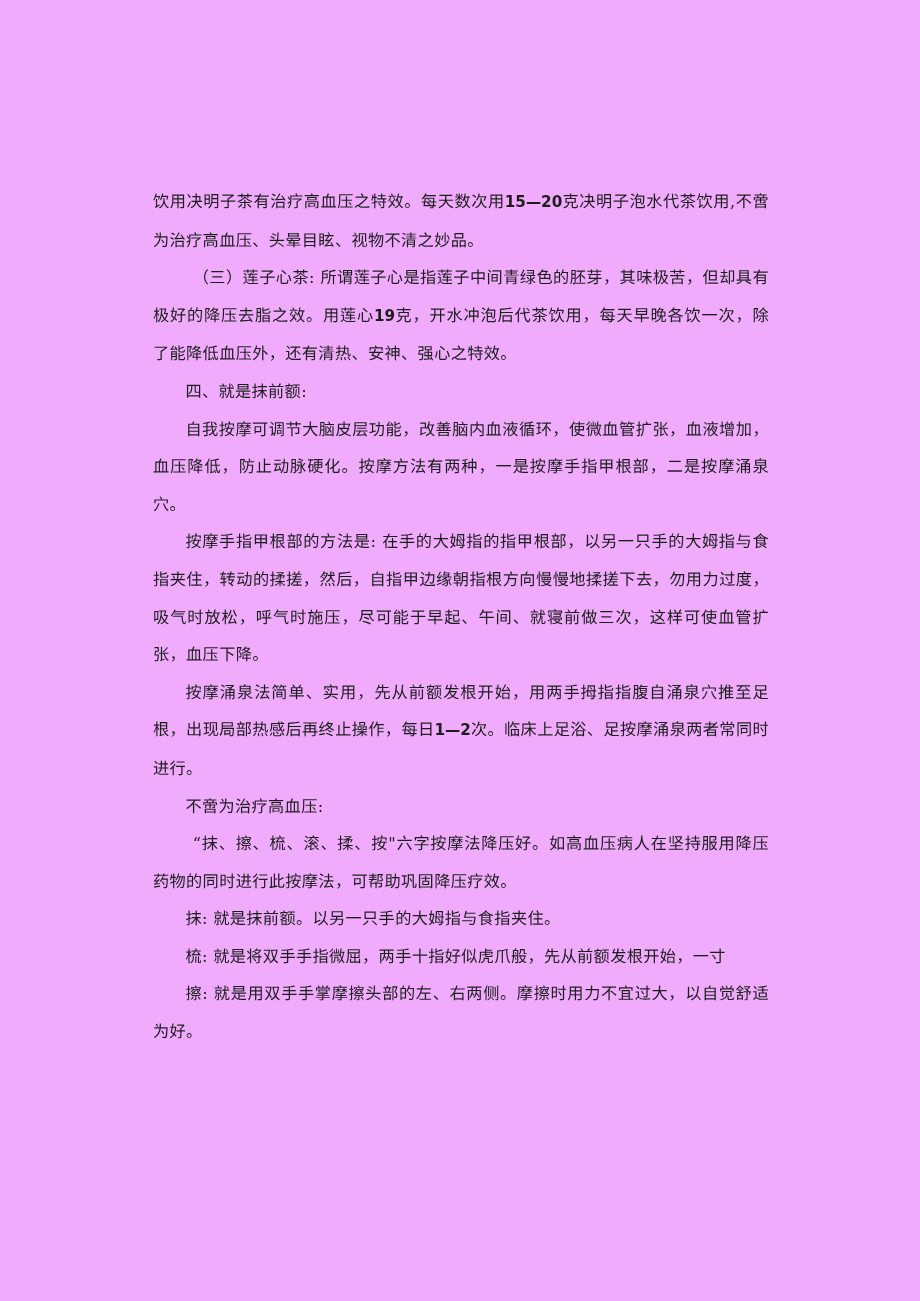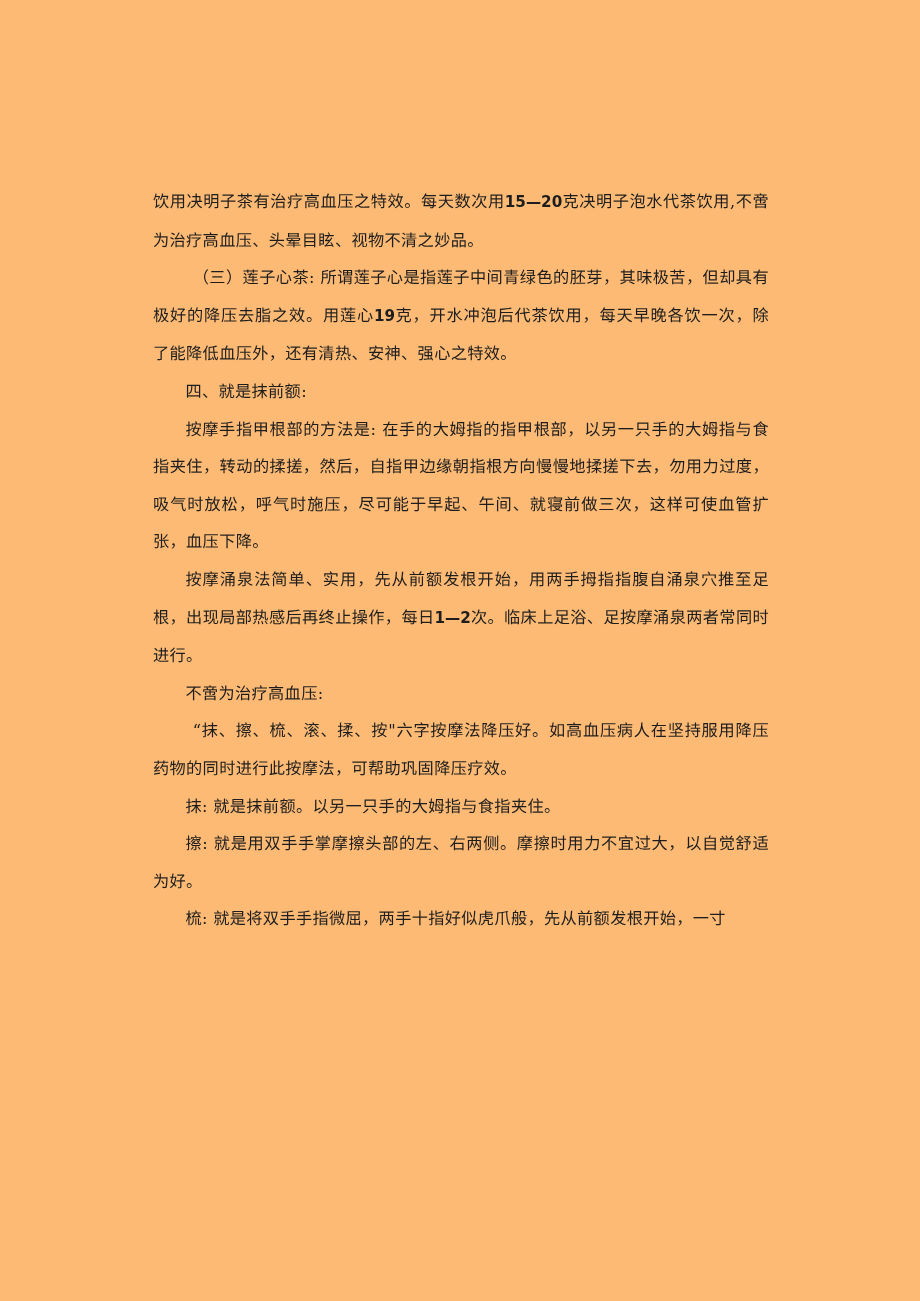--- a/index.html
+++ b/index.html
@@ -12,21 +12,21 @@
     width: 920px;
     height: 1301px;
     overflow: hidden;
     font-family: "DejaVu Sans", "Liberation Sans", sans-serif;
     color: #1a1a1a;
   }
   .page {
     position: relative;
     width: 920px;
     height: 1301px;
-    background: #fdba74;
+    background: #f0abfc;
     box-sizing: border-box;
   }
   .doc-body {
     position: absolute;
     left: 153px;
     top: 183px;
     width: 616px;
   }
   .para {
     margin: 0;
@@ -53,21 +53,22 @@
   }
 </style>
 </head>
 <body>
 
 <div class="page">
   <div class="doc-body" id="doc-body">
       <p class="para indent-0"><span>饮用决明子茶有治疗高血压之特效。每天数次用</span><span class="b-num">15—20</span><span>克决明子泡水代茶饮用,不啻为治疗高血压、头晕目眩、视物不清之妙品。</span></p>
       <p class="para indent-2"><span>（三）莲子心茶: 所谓莲子心是指莲子中间青绿色的胚芽，其味极苦，但却具有极好的降压去脂之效。用莲心</span><span class="b-num">19</span><span>克，开水冲泡后代茶饮用，每天早晚各饮一次，除了能降低血压外，还有清热、安神、强心之特效。</span></p>
       <p class="para indent-1"><span>四、就是抹前额:</span></p>
+      <p class="para indent-1"><span>自我按摩可调节大脑皮层功能，改善脑内血液循环，使微血管扩张，血液增加，血压降低，防止动脉硬化。按摩方法有两种，一是按摩手指甲根部，二是按摩涌泉穴。</span></p>
       <p class="para indent-1"><span>按摩手指甲根部的方法是: 在手的大姆指的指甲根部，以另一只手的大姆指与食指夹住，转动的揉搓，然后，自指甲边缘朝指根方向慢慢地揉搓下去，勿用力过度，吸气时放松，呼气时施压，尽可能于早起、午间、就寝前做三次，这样可使血管扩张，血压下降。</span></p>
       <p class="para indent-1"><span>按摩涌泉法简单、实用，先从前额发根开始，用两手拇指指腹自涌泉穴推至足根，出现局部热感后再终止操作，每日</span><span class="b-num">1—2</span><span>次。临床上足浴、足按摩涌泉两者常同时进行。</span></p>
       <p class="para indent-1"><span>不啻为治疗高血压:</span></p>
       <p class="para indent-2"><span>“抹、擦、梳、滚、揉、按"六字按摩法降压好。如高血压病人在坚持服用降压药物的同时进行此按摩法，可帮助巩固降压疗效。</span></p>
       <p class="para indent-1"><span>抹: 就是抹前额。以另一只手的大姆指与食指夹住。</span></p>
+      <p class="para indent-1"><span>梳: 就是将双手手指微屈，两手十指好似虎爪般，先从前额发根开始，一寸</span></p>
       <p class="para indent-1"><span>擦: 就是用双手手掌摩擦头部的左、右两侧。摩擦时用力不宜过大，以自觉舒适为好。</span></p>
-      <p class="para indent-1"><span>梳: 就是将双手手指微屈，两手十指好似虎爪般，先从前额发根开始，一寸</span></p>
     </div>
 </div>
 
 </body></html>

